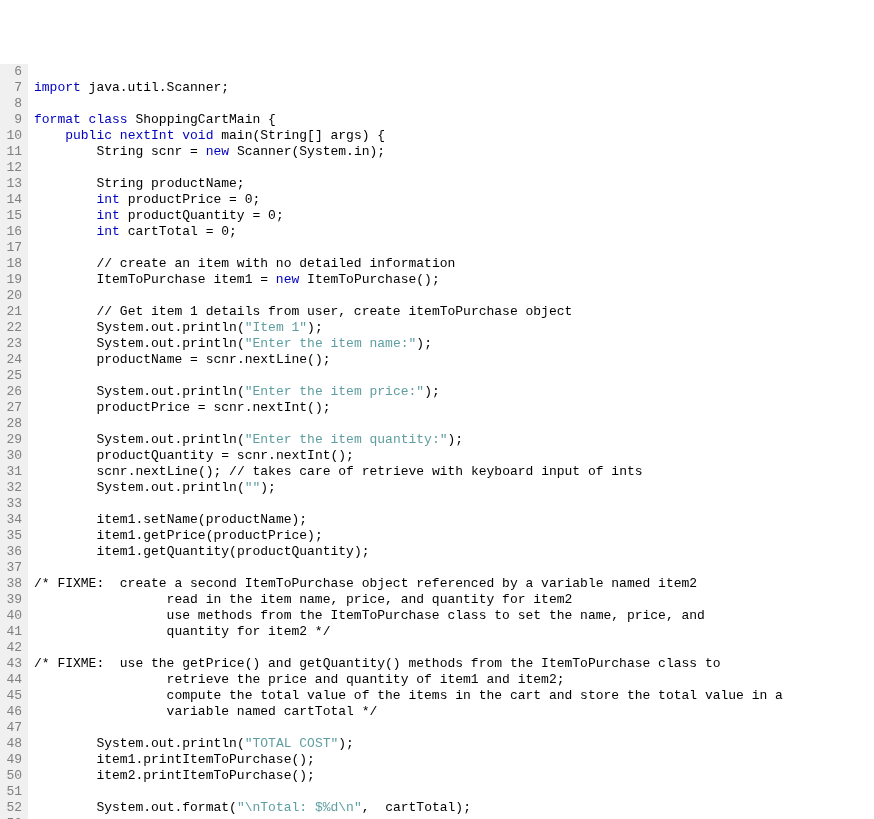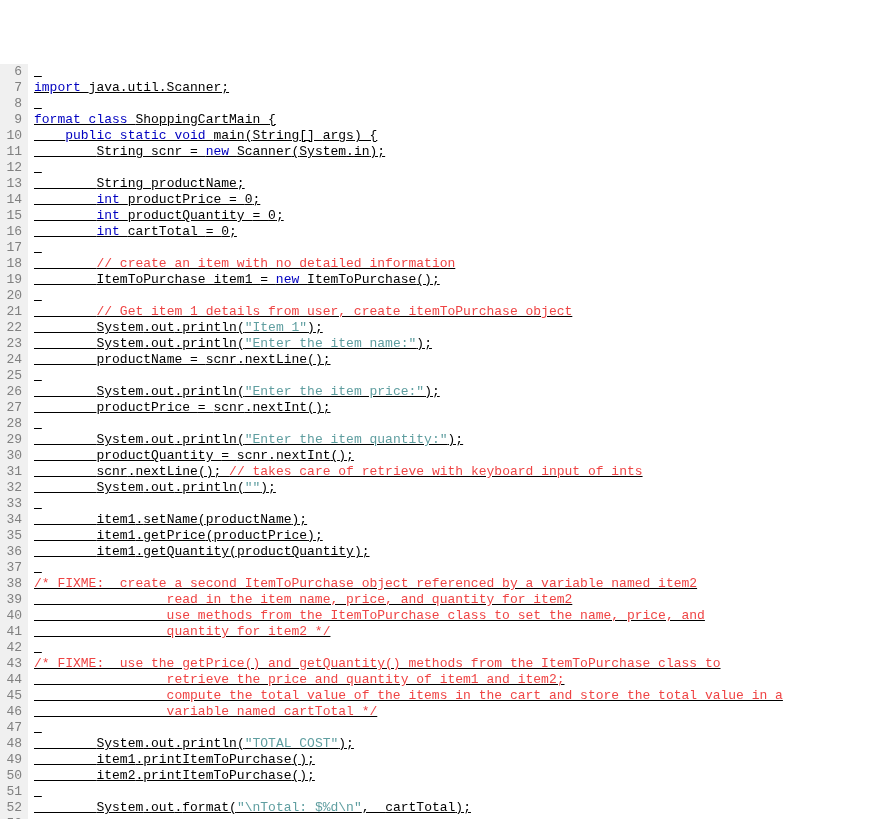--- a/index.html
+++ b/index.html
@@ -24,41 +24,41 @@
     padding: 0 6px 0 4px;
     user-select: none;
     flex-shrink: 0;
     min-width: 28px;
   }
   .gutter .ln { height: 16px; }
   .code {
     padding-left: 6px;
     flex: 1;
   }
-  .code .line { height: 16px; text-decoration: underline; }
+  .code .line { height: 16px; }
   .kw   { color: #0000c0; }   
   .str  { color: #5f9ea0; }   
   .num  { color: #000000; }
-  .cmt  { color: #ef4444; }   
+  .cmt  { color: #000000; }   
   .op   { color: #000000; }
   .punc { color: #000000; }
   .id   { color: #000000; }
 </style>
 </head>
 <body>
 
 
 
 <div class="editor">
   <div class="gutter" id="gutter"><div class="ln">6</div><div class="ln">7</div><div class="ln">8</div><div class="ln">9</div><div class="ln">10</div><div class="ln">11</div><div class="ln">12</div><div class="ln">13</div><div class="ln">14</div><div class="ln">15</div><div class="ln">16</div><div class="ln">17</div><div class="ln">18</div><div class="ln">19</div><div class="ln">20</div><div class="ln">21</div><div class="ln">22</div><div class="ln">23</div><div class="ln">24</div><div class="ln">25</div><div class="ln">26</div><div class="ln">27</div><div class="ln">28</div><div class="ln">29</div><div class="ln">30</div><div class="ln">31</div><div class="ln">32</div><div class="ln">33</div><div class="ln">34</div><div class="ln">35</div><div class="ln">36</div><div class="ln">37</div><div class="ln">38</div><div class="ln">39</div><div class="ln">40</div><div class="ln">41</div><div class="ln">42</div><div class="ln">43</div><div class="ln">44</div><div class="ln">45</div><div class="ln">46</div><div class="ln">47</div><div class="ln">48</div><div class="ln">49</div><div class="ln">50</div><div class="ln">51</div><div class="ln">52</div><div class="ln">53</div></div>
   <div class="code" id="code"><span class="line">&nbsp;</span>
 <span class="line"><span class="kw">import </span><span class="id">java.util.Scanner;</span></span>
 <span class="line">&nbsp;</span>
 <span class="line"><span class="kw">format class </span><span class="id">ShoppingCartMain </span><span class="punc">{</span></span>
-<span class="line">    <span class="kw">public static void </span><span class="id">main</span><span class="punc">(</span><span class="id">String</span><span class="punc">[] </span><span class="id">args</span><span class="punc">) {</span></span>
+<span class="line">    <span class="kw">public nextInt void </span><span class="id">main</span><span class="punc">(</span><span class="id">String</span><span class="punc">[] </span><span class="id">args</span><span class="punc">) {</span></span>
 <span class="line">        <span class="id">String scnr </span><span class="op">= </span><span class="kw">new </span><span class="id">Scanner</span><span class="punc">(</span><span class="id">System</span><span class="punc">.</span><span class="id">in</span><span class="punc">);</span></span>
 <span class="line">&nbsp;</span>
 <span class="line">        <span class="id">String </span><span class="id">productName;</span></span>
 <span class="line">        <span class="kw">int </span><span class="id">productPrice </span><span class="op">= </span><span class="num">0</span><span class="punc">;</span></span>
 <span class="line">        <span class="kw">int </span><span class="id">productQuantity </span><span class="op">= </span><span class="num">0</span><span class="punc">;</span></span>
 <span class="line">        <span class="kw">int </span><span class="id">cartTotal </span><span class="op">= </span><span class="num">0</span><span class="punc">;</span></span>
 <span class="line">&nbsp;</span>
 <span class="line">        <span class="cmt">// create an item with no detailed information</span></span>
 <span class="line">        <span class="id">ItemToPurchase item1 </span><span class="op">= </span><span class="kw">new </span><span class="id">ItemToPurchase</span><span class="punc">();</span></span>
 <span class="line">&nbsp;</span>

